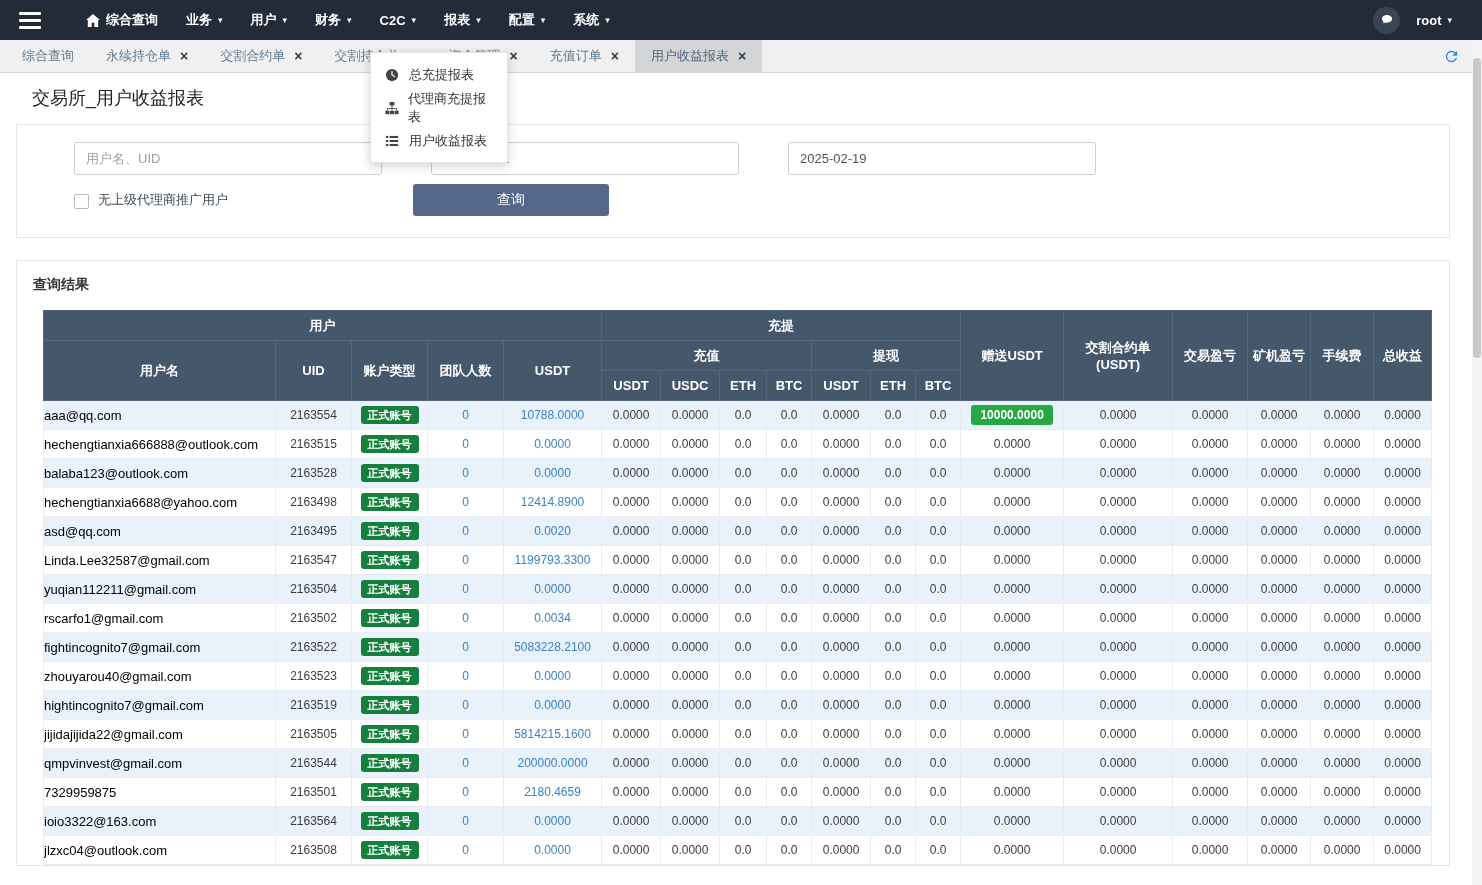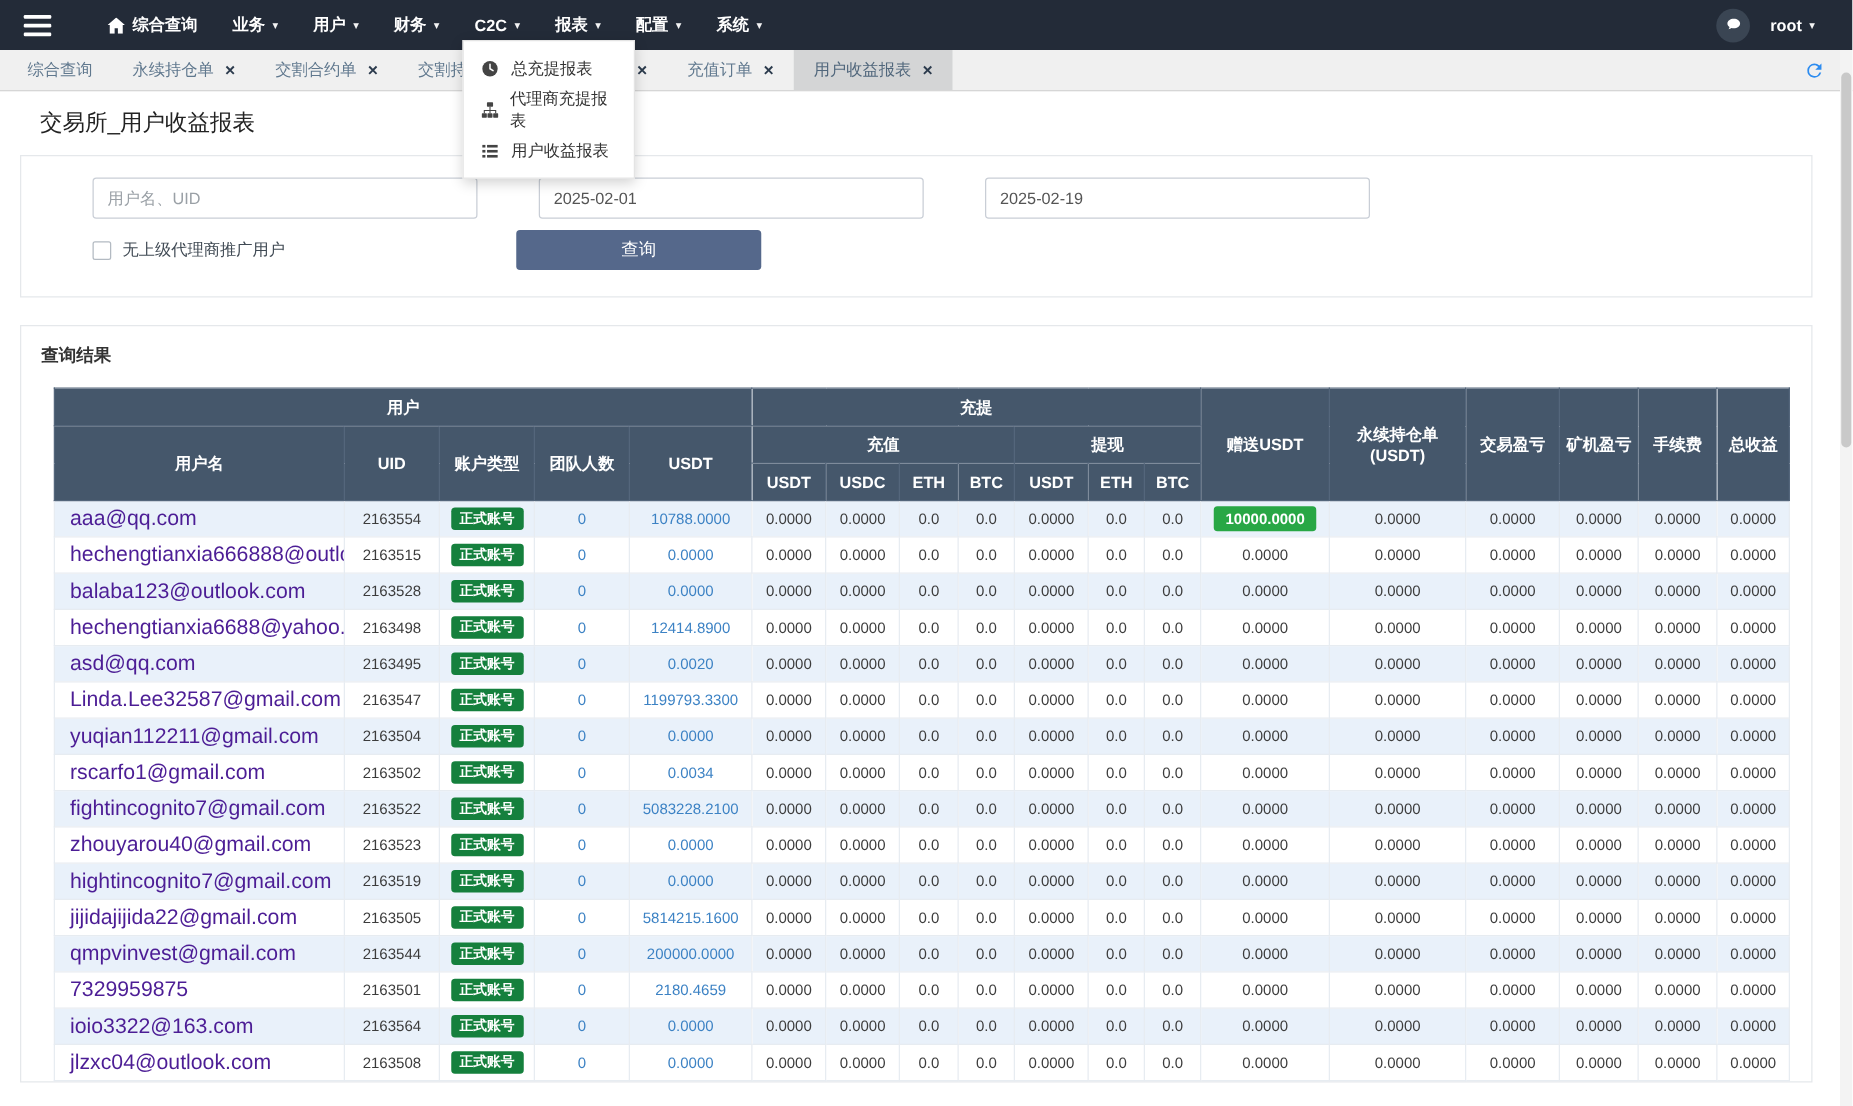--- a/index.html
+++ b/index.html
@@ -19,50 +19,50 @@
   .nav-right { margin-left:auto; display:flex; align-items:center; gap:16px; padding-right:30px; }
   .chat-btn { width:27px; height:27px; border-radius:50%; background:#3a4553; display:flex; align-items:center; justify-content:center; cursor:pointer; }
   .user-menu { display:flex; align-items:center; gap:6px; font-size:13px; font-weight:bold; cursor:pointer; }
   
   .tabbar { height:33px; background:#f0f0f0; border-bottom:1px solid #d6d6d6; display:flex; align-items:stretch; padding-left:6px; position:relative; }
   .tab { display:flex; align-items:center; gap:9px; padding:0 16px; font-size:13px; color:#60788e; cursor:pointer; white-space:nowrap; }
   .tab.active { background:#d4d5d6; color:#51677c; }
   .tab-close { color:#2c3b4d; font-weight:bold; font-size:14px; line-height:1; cursor:pointer; }
   .refresh { position:absolute; right:22px; top:0; height:100%; display:flex; align-items:center; cursor:pointer; }
   
-  .dropdown { position:absolute; left:370px; top:32px; width:138px; background:#fff; border:1px solid #e4e4e4;
+  .dropdown { position:absolute; left:370px; top:52px; width:138px; background:#fff; border:1px solid #e4e4e4;
               box-shadow:0 3px 10px rgba(0,0,0,.18); z-index:60; padding:5px 0; }
   .dd-item { height:33px; display:flex; align-items:center; gap:9px; padding:0 14px; font-size:13px; color:#333; cursor:pointer; }
   .dd-ico { display:flex; align-items:center; width:15px; }
   
   .content { padding:4px 32px 0 16px; }
   .page-title { font-size:18px; font-weight:500; color:#222; margin:9px 16px 14px; }
   .panel { background:#fff; border:1px solid #e5e8eb; margin-bottom:22px; }
   .panel-title { font-size:14px; font-weight:bold; color:#333; padding:15px 16px 0; }
   .panel-body { padding:17px 20px 21px 57px; }
   .form-row { display:flex; gap:49px; }
   .text-input { width:308px; height:33px; border:1px solid #c9ced6; border-radius:3px; padding:0 11px; font-size:13px; color:#555;
                 outline:none; background:#fff; font-family:inherit; }
   .text-input::placeholder { color:#9aa0a6; }
   .form-row2 { display:flex; align-items:center; margin-top:9px; }
-  .checkbox-group { width:308px; display:flex; align-items:center; gap:9px; margin-right:31px; }
+  .checkbox-group { width:308px; display:flex; align-items:flex-end; gap:9px; margin-right:31px; }
   .checkbox { width:15px; height:15px; border:1px solid #b3bac2; border-radius:2px; background:#fff; cursor:pointer; flex:none; }
   .cb-label { font-size:13px; color:#404a54; }
   .search-btn { width:196px; height:32px; background:#55688b; color:#fff; border:none; border-radius:3px; font-size:14px;
                 cursor:pointer; font-family:inherit; }
   
   .table-wrap { padding:16px 20px 0 26px; }
   table { width:100%; border-collapse:collapse; table-layout:fixed; }
   thead th { background:#45576b; color:#fff; font-size:13px; font-weight:bold; height:30px; border:1px solid #54667b;
              text-align:center; padding:0 2px; overflow:hidden; }
   tbody td { height:29px; border:1px solid #e7ecf1; text-align:center; font-size:12px; color:#3c3c3c; padding:0 3px;
              overflow:hidden; white-space:nowrap; }
   tbody tr:nth-child(odd) { background:#e9f1fa; }
   tbody tr:nth-child(even) { background:#fff; }
-  td.left { text-align:left; padding-left:12px; font-size:17px; color:#4c1d95; }
+  td.left { text-align:left; padding-left:0; font-size:13px; color:#000000; }
   .badge { display:inline-block; background:#15803d; color:#fff; font-size:11px; font-weight:bold; padding:2px 7px;
            border-radius:3px; line-height:1.3; }
   .gift-badge { display:inline-block; background:#28a745; color:#fff; font-size:12px; font-weight:bold; padding:3px 9px; border-radius:3px; }
   .link { color:#3c82c4; cursor:pointer; text-decoration:none; }
   
   .scroll-track { position:absolute; right:0; top:40px; bottom:0; width:10px; background:#f3f3f3; z-index:70; }
   .scroll-thumb { position:absolute; top:18px; left:1px; width:8px; height:300px; background:#c9c9c9; border-radius:4px; cursor:pointer; }
 </style>
 </head>
 <body>
@@ -244,21 +244,21 @@
               <col style="width:75px">
               <col style="width:63px">
               <col style="width:63px">
               <col style="width:58px">
           </colgroup>
           <thead>
             <tr>
               <th colspan="5">用户</th>
               <th colspan="7">充提</th>
               <th rowspan="3">赠送USDT</th>
-              <th rowspan="3">永续持仓单(USDT)</th>
+              <th rowspan="3">交割合约单(USDT)</th>
               <th rowspan="3">交易盈亏</th>
               <th rowspan="3">矿机盈亏</th>
               <th rowspan="3">手续费</th>
               <th rowspan="3">总收益</th>
             </tr>
             <tr>
               <th rowspan="2">用户名</th>
               <th rowspan="2">UID</th>
               <th rowspan="2">账户类型</th>
               <th rowspan="2">团队人数</th>

